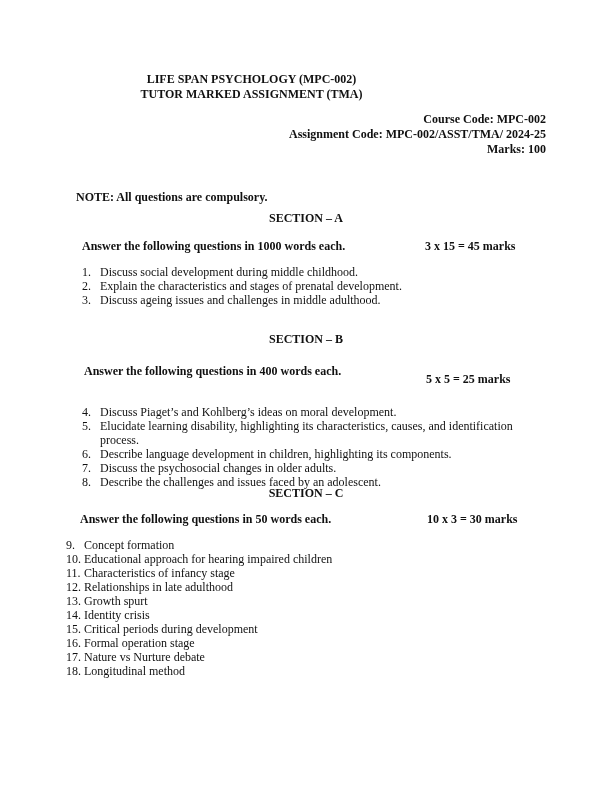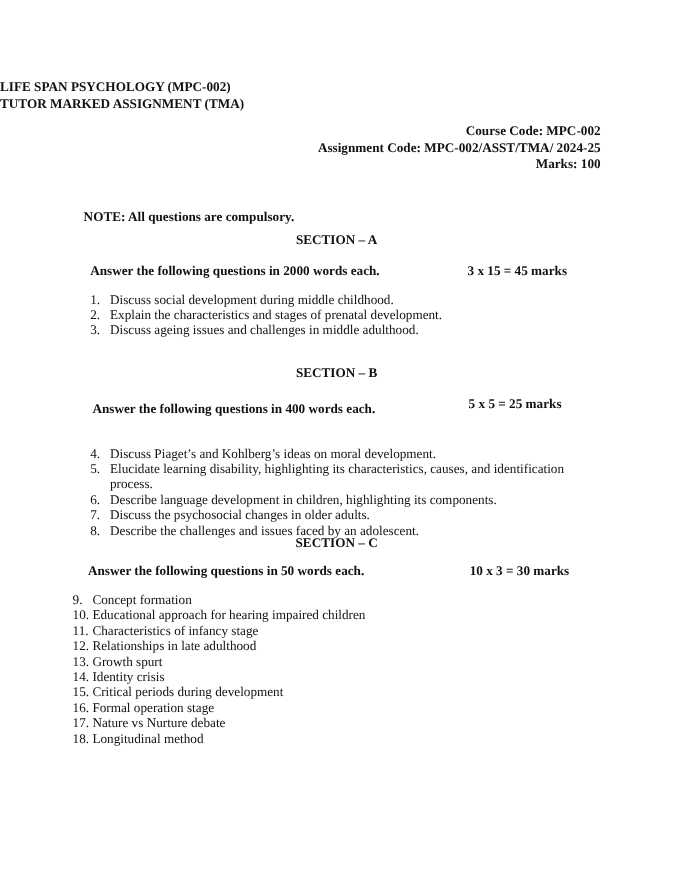--- a/index.html
+++ b/index.html
@@ -3,21 +3,21 @@
 <meta charset="utf-8">
 <style>
   html, body { margin: 0; padding: 0; background: #ffffff; }
   body {
     width: 612px; height: 792px; position: relative; overflow: hidden;
     font-family: "Liberation Serif", "DejaVu Serif", serif;
     color: #111111;
   }
   .abs { position: absolute; white-space: nowrap; }
   .bold { font-weight: bold; }
-  .title { left: 0; width: 503px; text-align: left; font-size: 12px; font-weight: bold; }
+  .title { left: 0; width: 503px; text-align: center; font-size: 12px; font-weight: bold; }
   .meta { right: 66px; text-align: left; font-size: 12px; font-weight: bold; }
   .section-title { left: 0; width: 612px; text-align: center; font-size: 12px; font-weight: bold; }
   .instr { font-size: 12px; font-weight: bold; }
   .qlist { position: absolute; margin: 0; padding: 0; list-style: none; }
   .qlist li { font-size: 12px; line-height: 14px; white-space: nowrap; }
   .qlist li .num { display: inline-block; width: 18px; }
   .qlist li .cont { display: block; padding-left: 18px; }
 </style>
 </head>
 <body>
@@ -25,31 +25,31 @@
 <div class="abs title" style="top:72px;">LIFE SPAN PSYCHOLOGY (MPC-002)</div>
 <div class="abs title" style="top:87px;">TUTOR MARKED ASSIGNMENT (TMA)</div>
 
 <div class="abs meta" style="top:112px;">Course Code: MPC-002</div>
 <div class="abs meta" style="top:127px;">Assignment Code: MPC-002/ASST/TMA/ 2024-25</div>
 <div class="abs meta" style="top:142px;">Marks: 100</div>
 
 <div class="abs bold" style="top:182px; left:76px; font-size:12px;margin-top:8px;">NOTE: All questions are compulsory.</div>
 
 <div class="abs section-title" style="top:211px;">SECTION – A</div>
-<div class="abs instr" style="top:239px; left:82px;">Answer the following questions in 2000 words each.</div>
+<div class="abs instr" style="top:239px; left:82px;">Answer the following questions in 1000 words each.</div>
 <div class="abs instr" style="top:239px; left:425px;">3 x 15 = 45 marks</div>
 <ul class="qlist" style="top:265px; left:82px;">
   <li><span class="num">1.</span><span>Discuss social development during middle childhood.</span></li>
   <li><span class="num">2.</span><span>Explain the characteristics and stages of prenatal development.</span></li>
   <li><span class="num">3.</span><span>Discuss ageing issues and challenges in middle adulthood.</span></li>
 </ul>
 
 <div class="abs section-title" style="top:332px;">SECTION – B</div>
 <div class="abs instr" style="top:364px; left:84px;">Answer the following questions in 400 words each.</div>
-<div class="abs instr" style="top:360px; left:426px;">5 x 5 = 25 marks</div>
+<div class="abs instr" style="top:372px; left:426px;">5 x 5 = 25 marks</div>
 <ul class="qlist" style="top:405px; left:82px;">
   <li><span class="num">4.</span><span>Discuss Piaget’s and Kohlberg’s ideas on moral development.</span></li>
   <li><span class="num">5.</span><span>Elucidate learning disability, highlighting its characteristics, causes, and identification</span><span class="cont">process.</span></li>
   <li><span class="num">6.</span><span>Describe language development in children, highlighting its components.</span></li>
   <li><span class="num">7.</span><span>Discuss the psychosocial changes in older adults.</span></li>
   <li><span class="num">8.</span><span>Describe the challenges and issues faced by an adolescent.</span></li>
 </ul>
 
 <div class="abs section-title" style="top:486px;">SECTION – C</div>
 <div class="abs instr" style="top:512px; left:80px;">Answer the following questions in 50 words each.</div>

